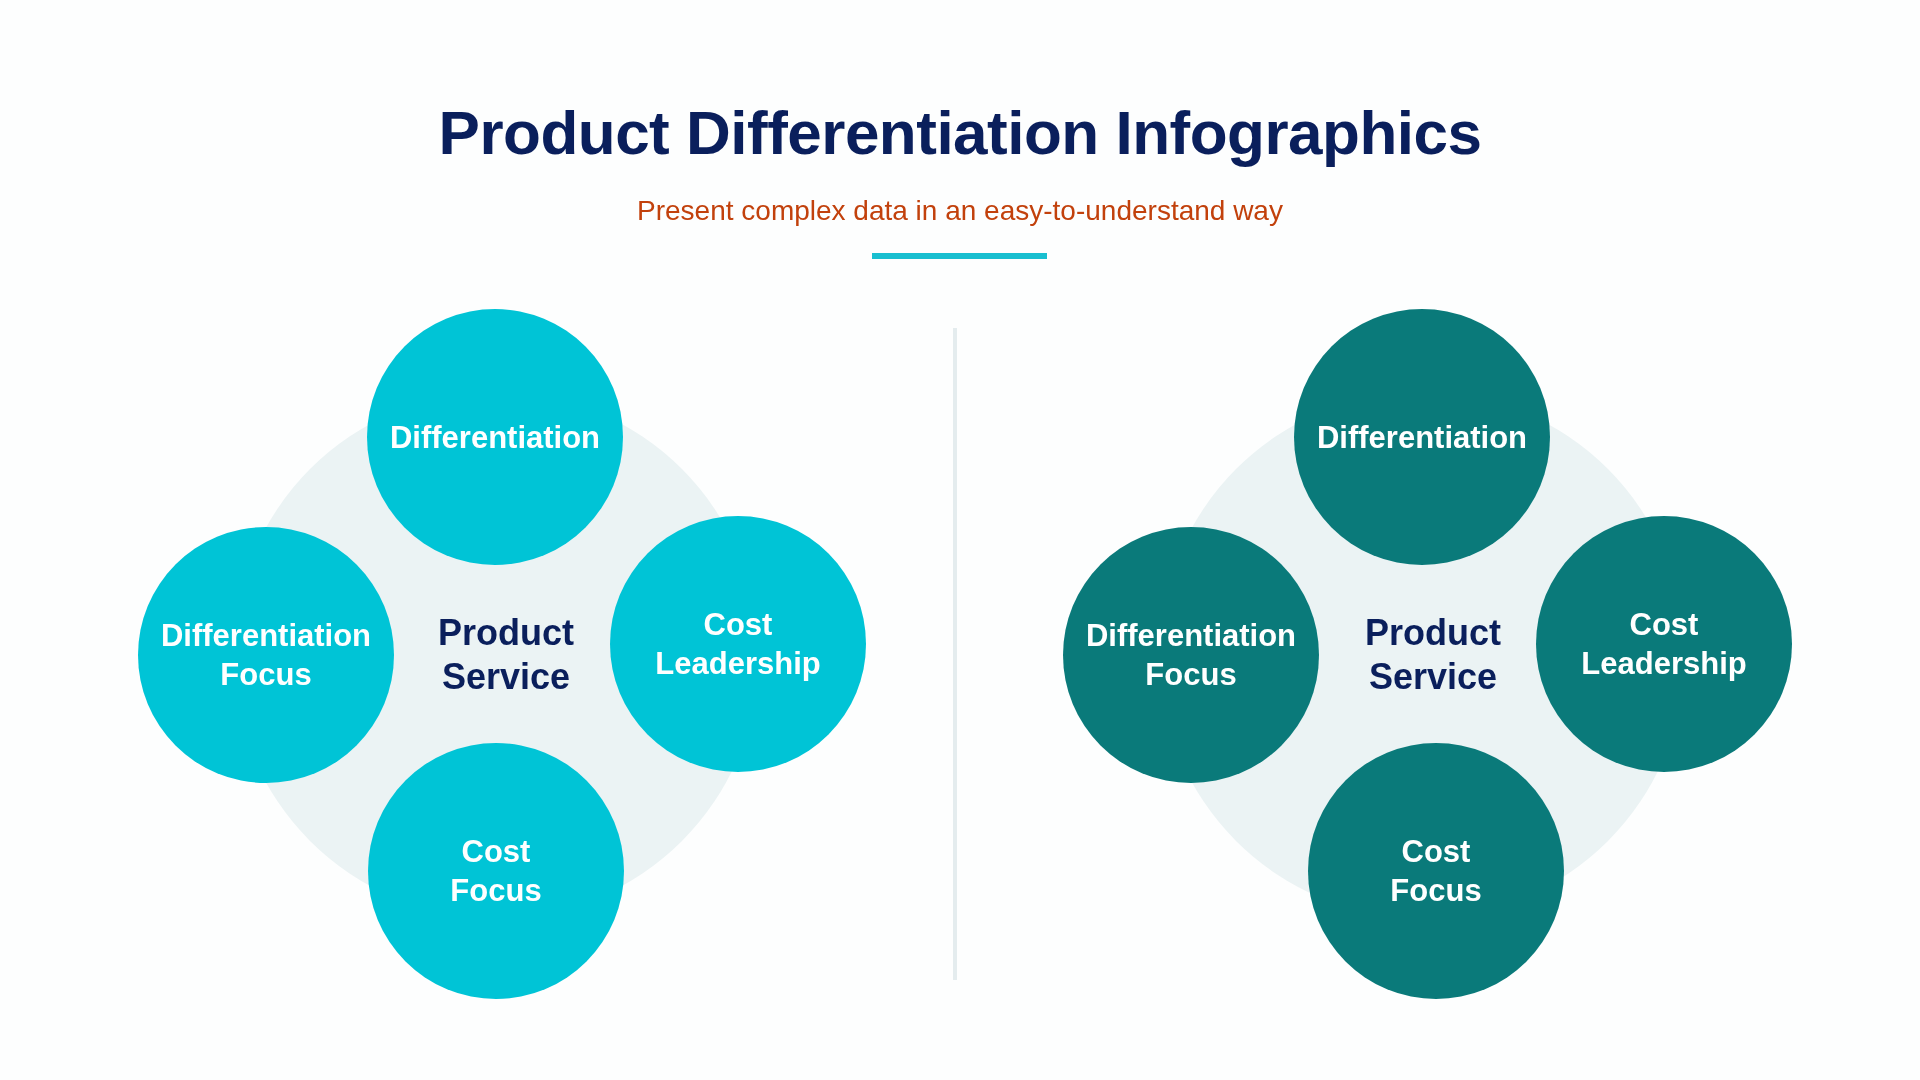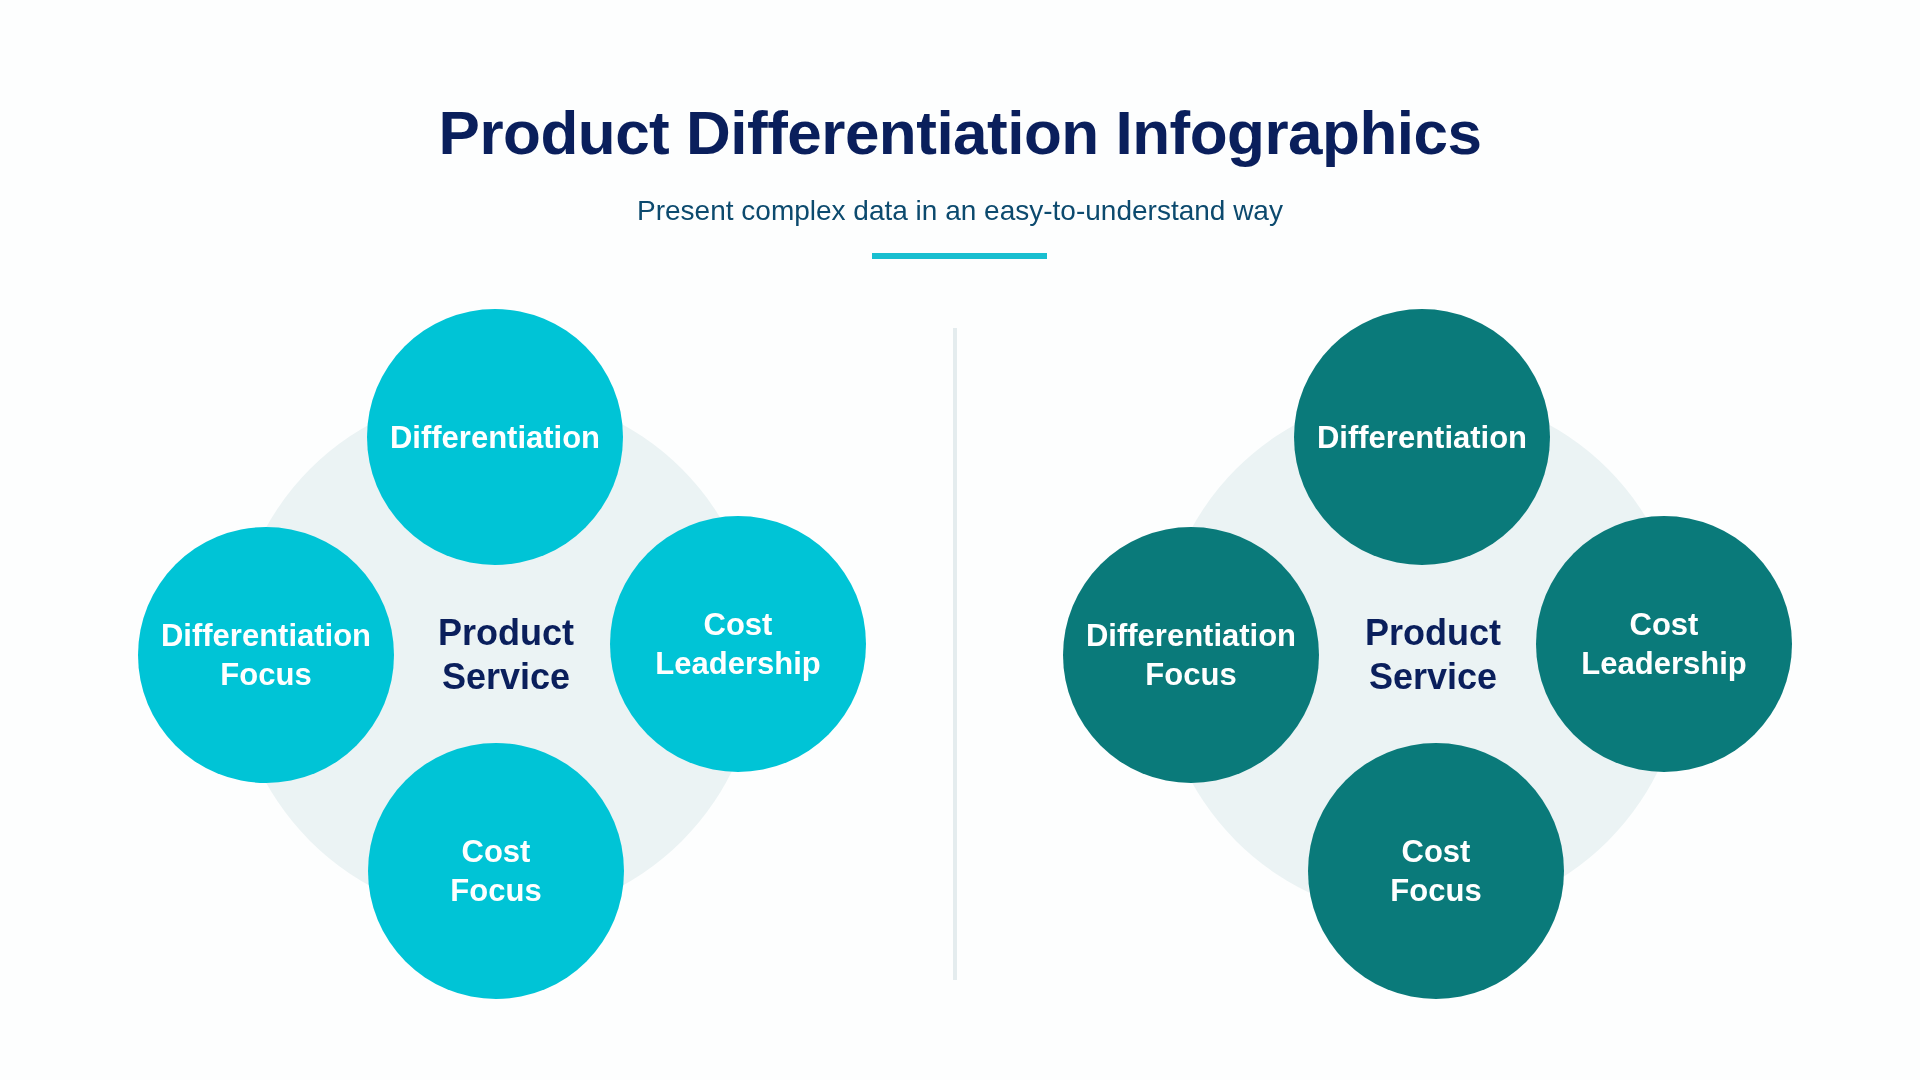--- a/index.html
+++ b/index.html
@@ -1,21 +1,21 @@
 <!DOCTYPE html>
 <html><head>
 <meta charset="utf-8">
 <style>
   html, body { margin:0; padding:0; }
   body { width:1920px; height:1080px; background:#fdfefe; position:relative; overflow:hidden;
          font-family:"Liberation Sans", "DejaVu Sans", sans-serif; }
   .title { position:absolute; left:0; width:1920px; top:88px; text-align:center;
            font-size:62px; font-weight:bold; color:#0a1f5c; letter-spacing:-0.5px; line-height:90px; }
   .subtitle { position:absolute; left:0; width:1920px; top:194px; text-align:center;
-              font-size:28px; color:#0c4a6e; line-height:34px; }
+              font-size:28px; color:#c2410c; line-height:34px; }
   .accent { position:absolute; left:872px; top:253px; width:175px; height:6px; background:#19bfd0; }
   .divider { position:absolute; left:953px; top:328px; width:4px; height:652px; background:#e4ecee; }
   .group { position:absolute; top:0; left:16px; width:1920px; height:1080px; }
   .bg { position:absolute; width:526px; height:526px; border-radius:50%; background:#ebf3f4; }
   .node { position:absolute; width:256px; height:256px; border-radius:50%;
           display:flex; flex-direction:column; align-items:center; justify-content:center;
           color:#ffffff; font-weight:bold; font-size:31px; line-height:39px; text-align:center; }
   .center { position:absolute; width:200px; height:100px; display:flex; flex-direction:column;
             align-items:center; justify-content:center; color:#0a1f5c; font-weight:bold;
             font-size:36px; line-height:44px; text-align:left; }

